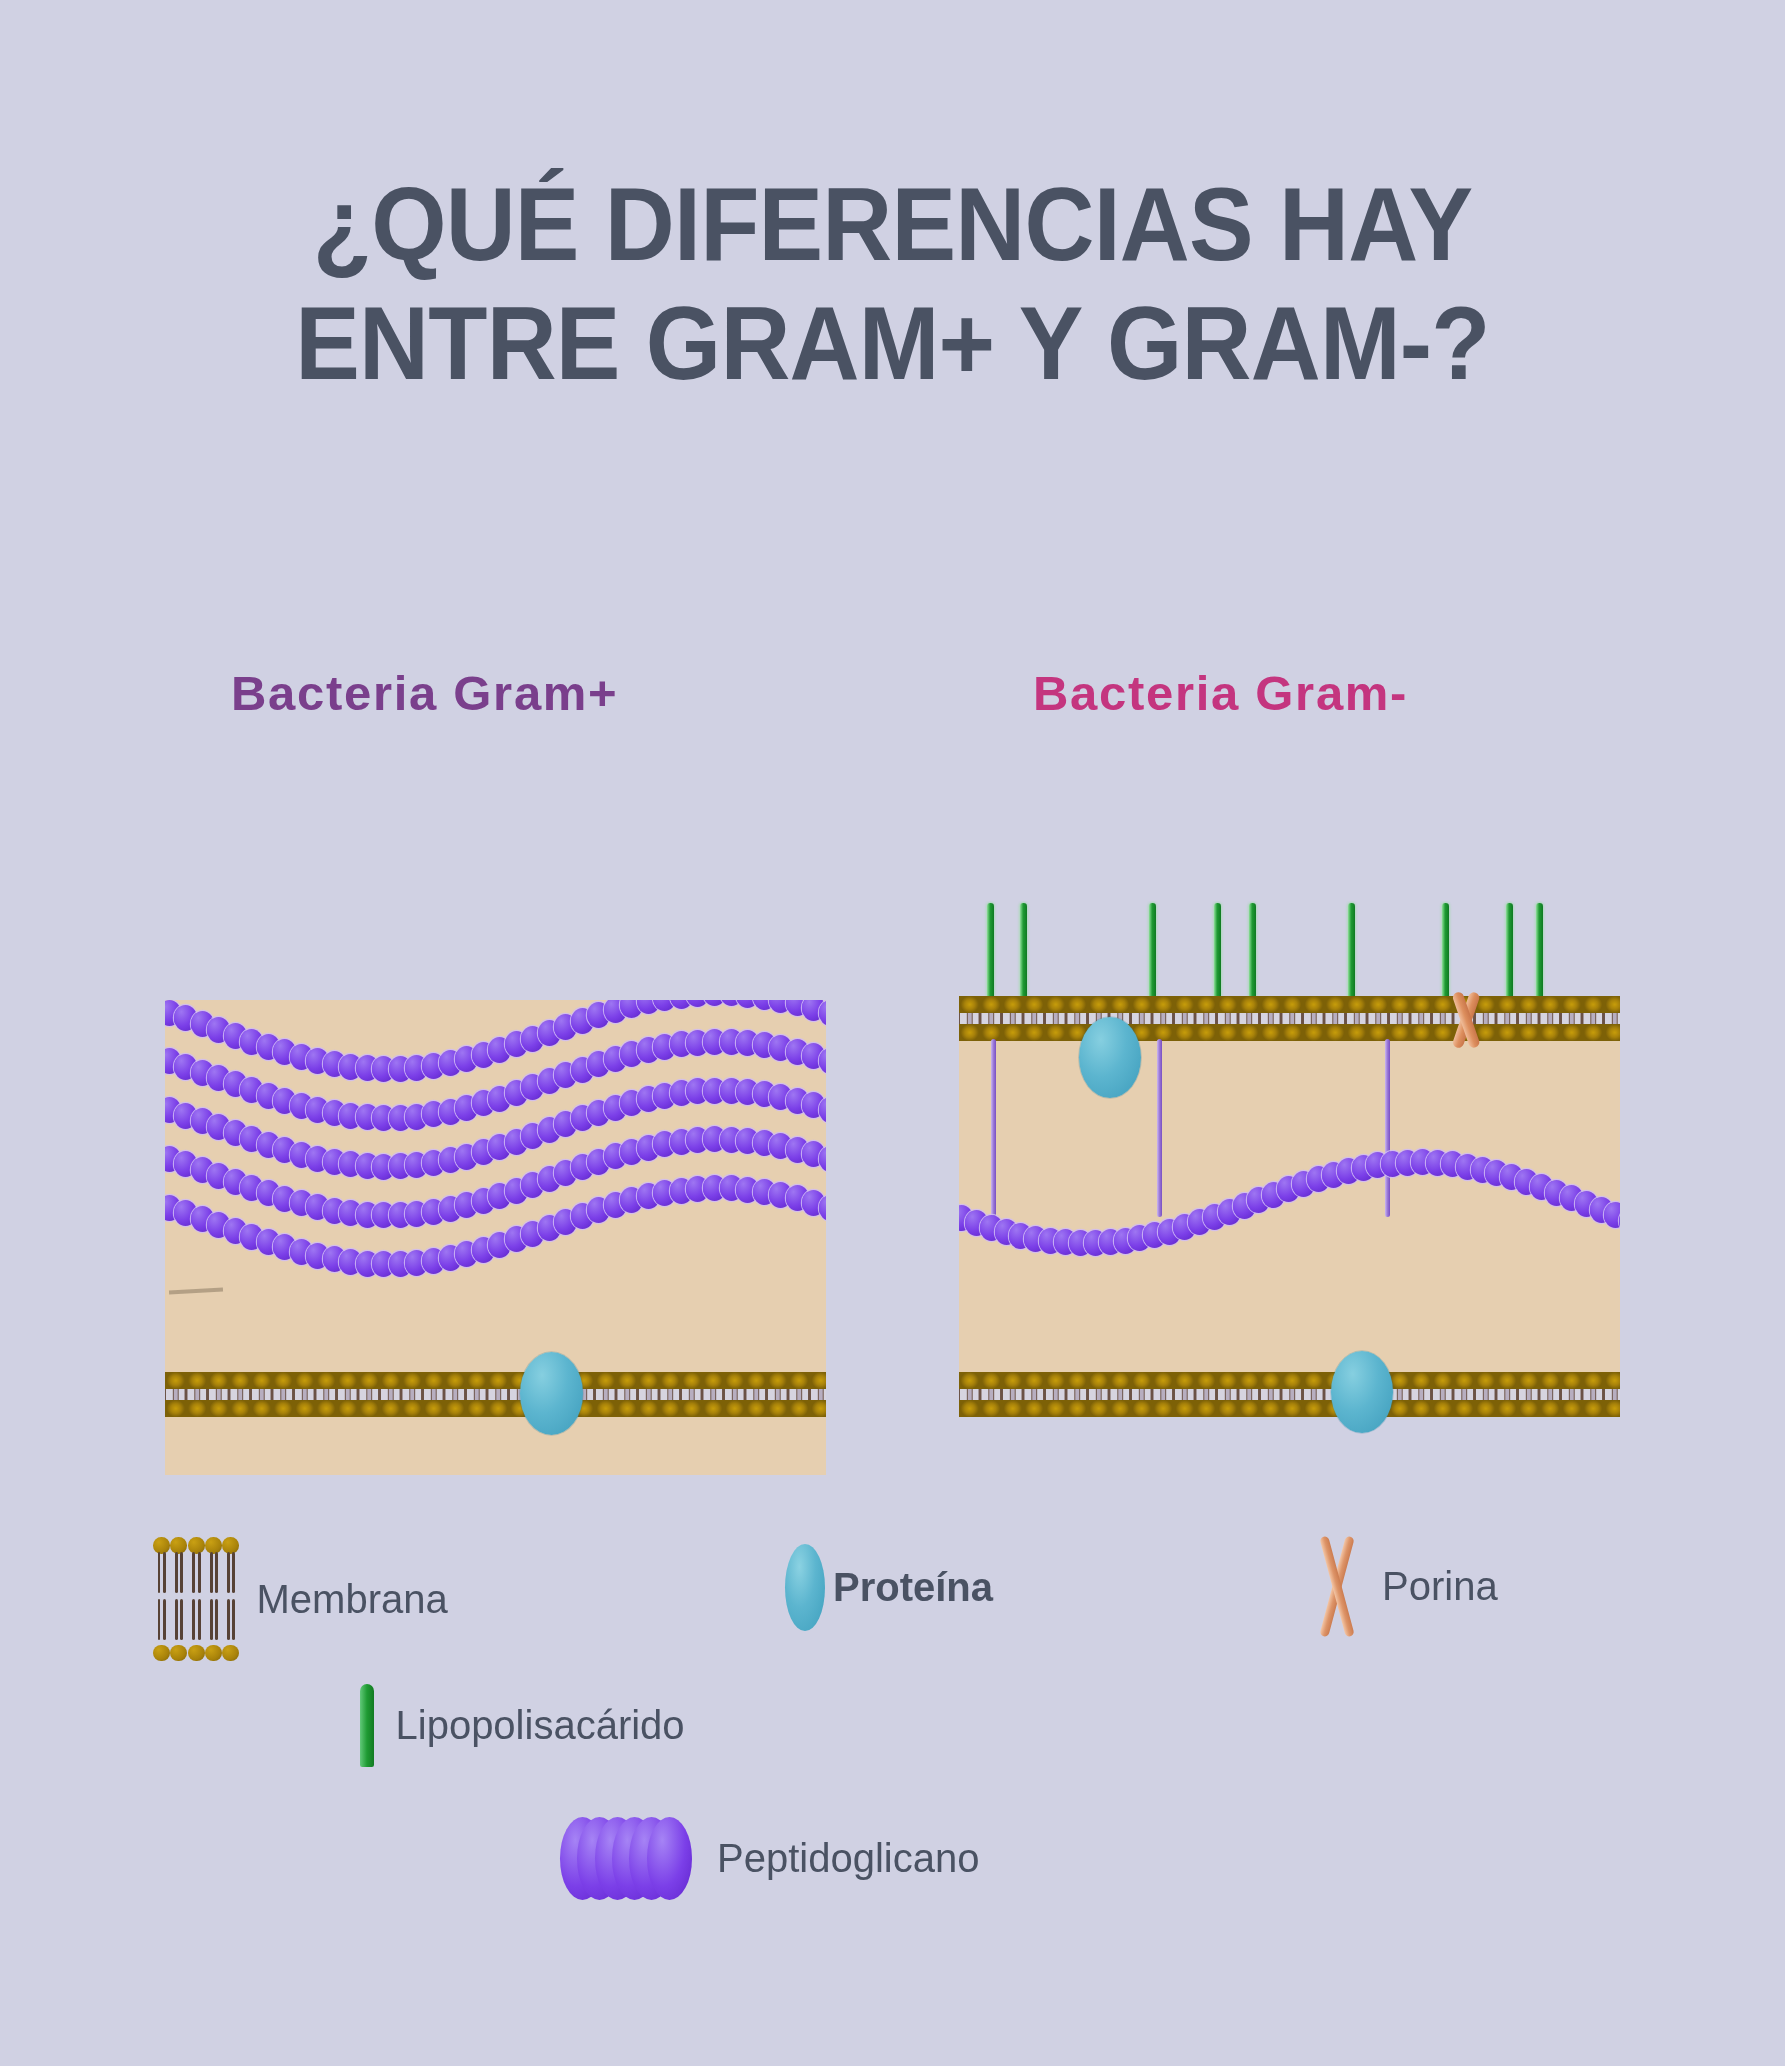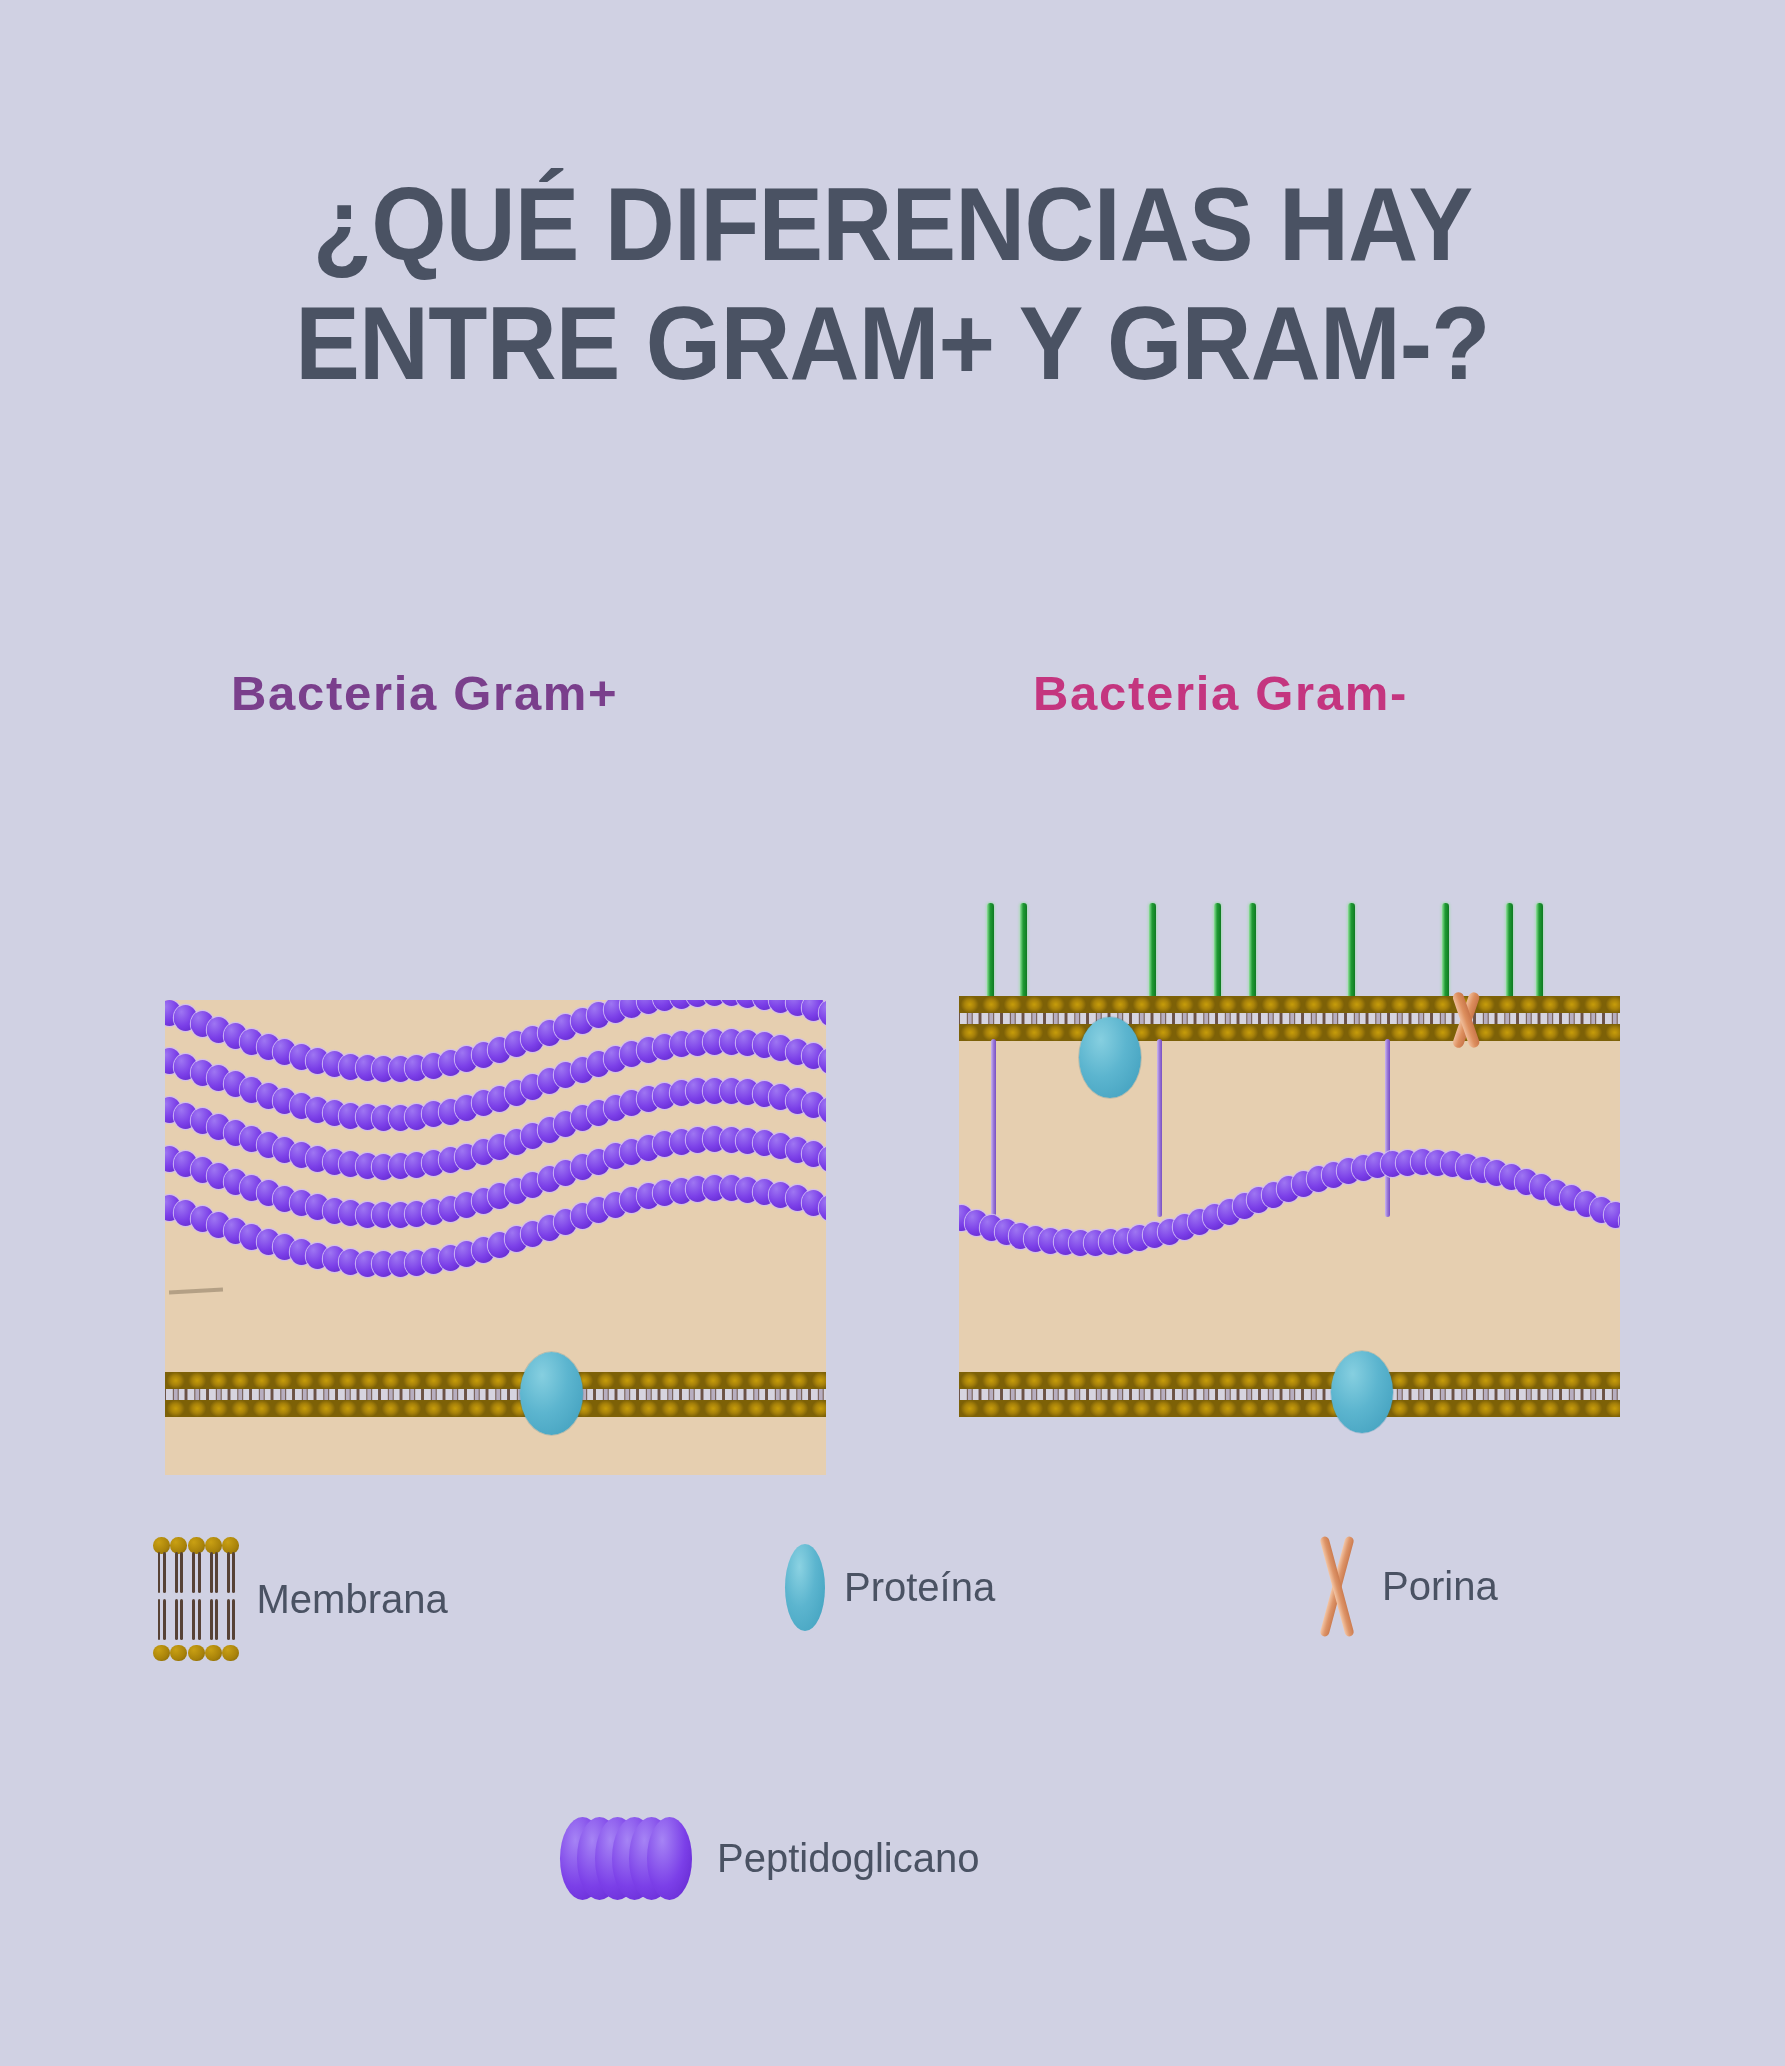--- a/index.html
+++ b/index.html
@@ -481,34 +481,38 @@
           <div class="mt" style="left: 79px; top: 15px;"></div>
           <div class="mt" style="left: 74px; top: 62px;"></div>
           <div class="mt" style="left: 79px; top: 62px;"></div>
           <div class="mh" style="left: 69px; bottom: 0px;"></div>
         </div>
       <div class="lg-label" style="margin-left:16.5px;">Membrana</div>
     </div>
 
     <div class="lg-item" style="left:785px;top:7.4px;">
       <div class="lg-ico ico-proteina"></div>
-      <div class="lg-label" style="margin-left:19px;">Proteína</div>
+      <div class="lg-label" style="margin-left:8px;font-weight:bold;">Proteína</div>
     </div>
 
     <div class="lg-item" style="left:1306px;top:-1.7px;">
       <div class="lg-ico ico-porina">
           <b></b>
           <b></b>
         </div>
       <div class="lg-label" style="margin-left:14px;">Porina</div>
     </div>
   </div>
 
   <div class="lg-row" style="height:103px;">
 
+    <div class="lg-item" style="left:360px;top:40px;">
+      <div class="lg-ico ico-lps"></div>
+      <div class="lg-label" style="margin-left:21.5px;">Lipopolisacárido</div>
+    </div>
 
   </div>
 
   <div class="lg-row" style="height:103px;">
     <div class="lg-item" style="left:560px;top:70px;">
       <div class="lg-ico ico-pepti">
           <s style="left: 0px;"></s>
           <s style="left: 17.4px;"></s>
           <s style="left: 35px;"></s>
           <s style="left: 52px;"></s>

